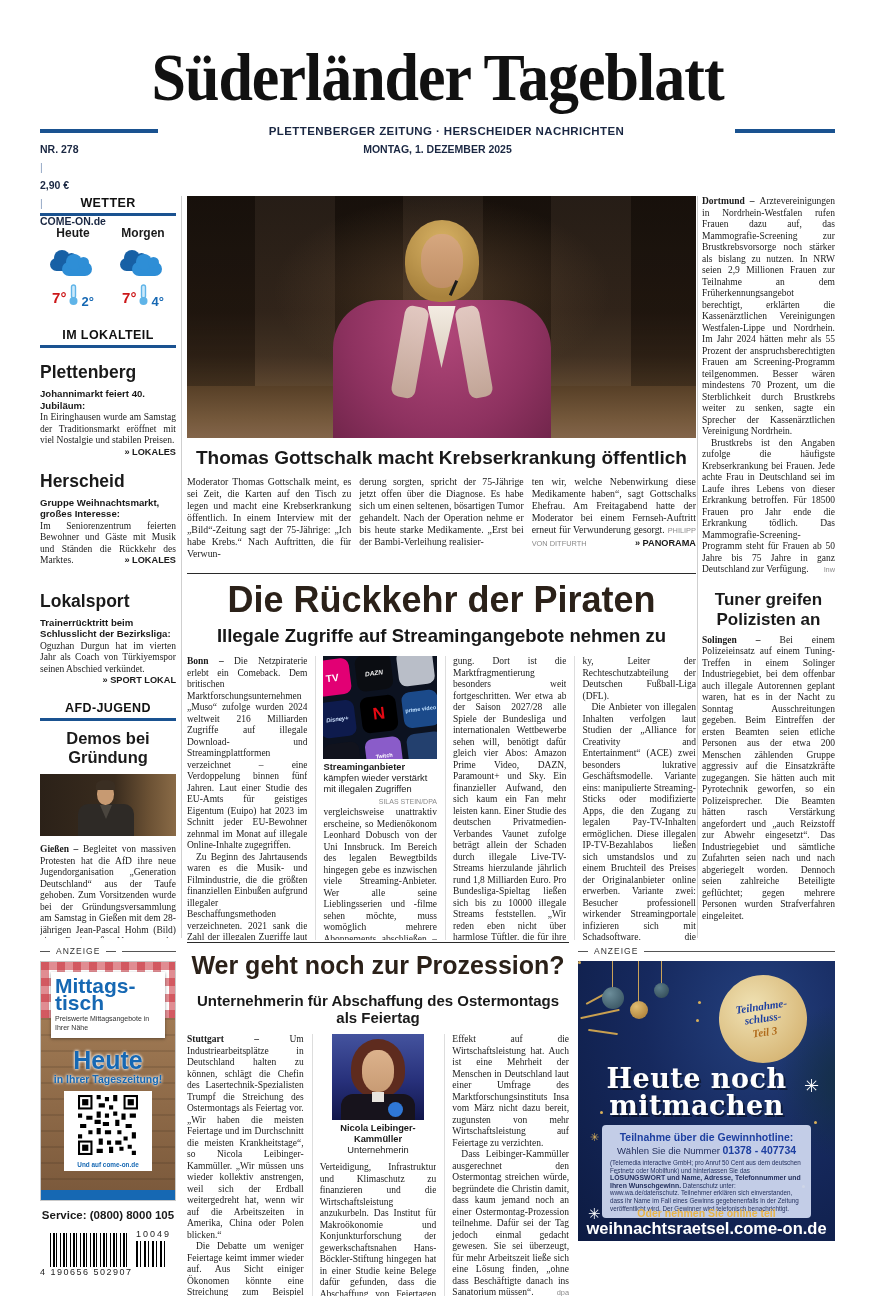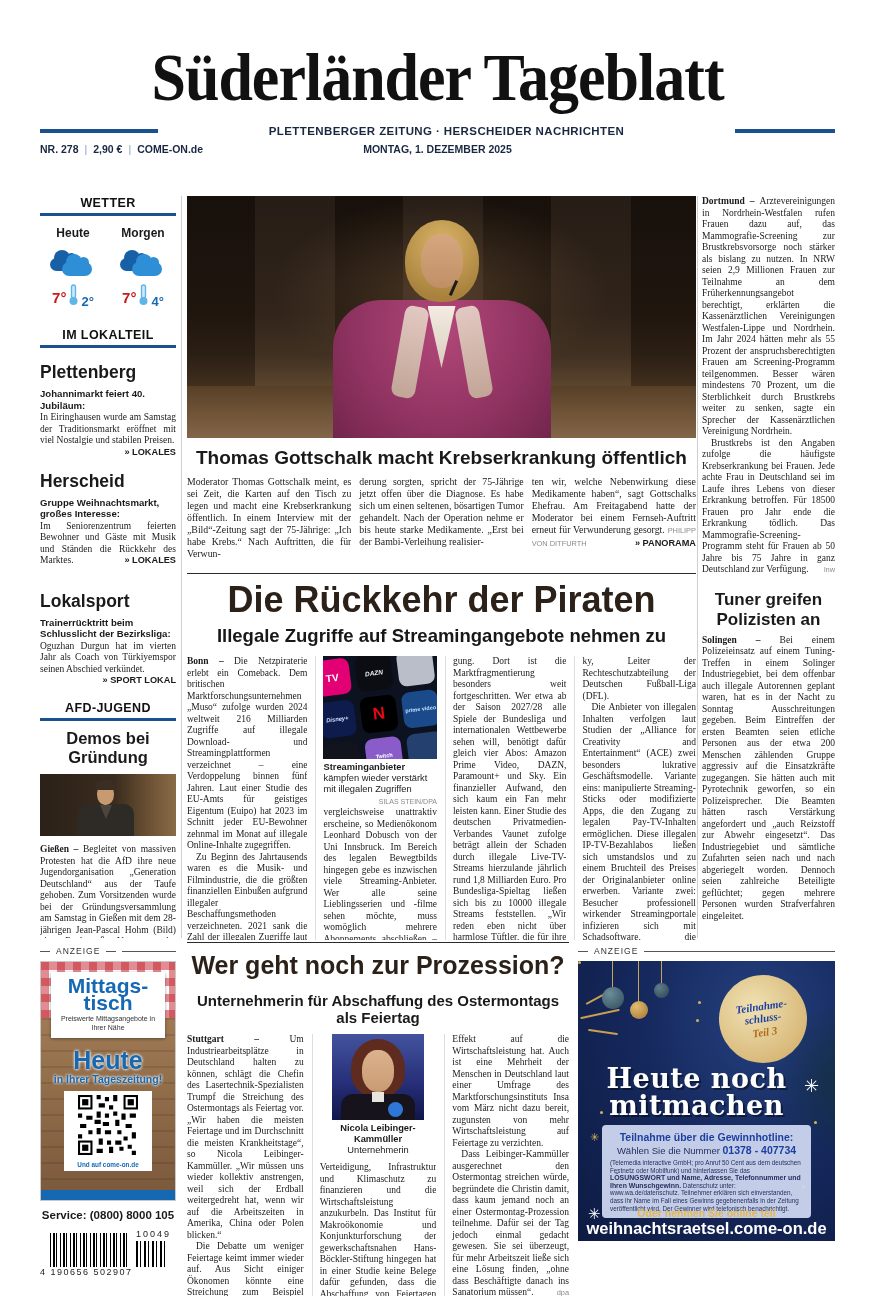--- a/index.html
+++ b/index.html
@@ -13,21 +13,21 @@
             transform:scaleY(1.08);transform-origin:top;}
   .mh-subrow{display:flex;align-items:center;margin-top:14px;gap:36px;}
   .mh-line{height:4px;background:#1a5290;}
   .mh-line.l{flex:0 0 118px;}
   .mh-line.r{flex:0 0 100px;}
   .mh-sp{flex:1;}
   .mh-sub{font-family:"Liberation Sans",sans-serif;font-weight:700;font-size:11.5px;
           letter-spacing:.4px;color:#1a2742;}
   .mh-inforow{position:relative;height:16px;margin-top:5px;font-family:"Liberation Sans",sans-serif;
               font-weight:700;font-size:10.5px;color:#1a2742;}
-  .mh-issue{position:absolute;left:0;top:1px;display:flex;gap:6px;align-items:flex-start;}
+  .mh-issue{position:absolute;left:0;top:1px;display:flex;gap:6px;align-items:flex-start;flex-direction:column;}
   .mh-pipe{color:#8aa0c0;font-weight:400;}
   .mh-date{position:absolute;left:50%;transform:translateX(-50%);top:1px;}
 
   
   .vline{position:absolute;width:1px;background:#cfcfcf;top:196px;height:742px;}
 
   
   .kicker{font-family:"Liberation Sans",sans-serif;font-weight:700;font-size:12.5px;
           text-align:center;letter-spacing:.4px;border-bottom:3px solid #1a5290;
           padding-bottom:3px;color:#111;}
@@ -126,21 +126,21 @@
   .ad-left{margin-top:5px;border:1px solid #c9c9c9;height:238px;position:relative;overflow:hidden;
     background-color:#fff;
     background-image:linear-gradient(90deg,rgba(199,46,56,.55) 0 8px,rgba(255,255,255,0) 8px 16px),
                      linear-gradient(rgba(199,46,56,.55) 0 8px,rgba(255,255,255,0) 8px 16px);
     background-size:16px 16px;}
   .wood{position:absolute;left:0;right:0;top:56px;bottom:10px;
     background:linear-gradient(180deg,#a07a54,#7c5a3c);}
   .wood::after{content:"";position:absolute;inset:0;
     background:repeating-linear-gradient(180deg,rgba(0,0,0,.10) 0 2px,transparent 2px 16px);}
   .mt-card{position:relative;width:106px;margin:10px auto 0;background:#fff;box-shadow:0 1px 3px rgba(0,0,0,.4);
-    padding:5px 4px 6px;text-align:center;}
+    padding:5px 4px 6px;}
   .mt-title{font-family:"Liberation Sans",sans-serif;font-weight:700;color:#1668b3;font-size:21px;line-height:17px;}
   .mt-sub{font-family:"Liberation Sans",sans-serif;font-size:7px;color:#333;margin-top:4px;line-height:8.5px;}
   .mt-heute{position:relative;text-align:center;margin-top:8px;}
   .mt-heute .big{font-family:"Liberation Sans",sans-serif;font-weight:700;color:#1668b3;font-size:25px;
     text-shadow:0 0 3px #fff,0 0 3px #fff;}
   .mt-heute .small{font-family:"Liberation Sans",sans-serif;font-weight:700;color:#1668b3;font-size:10.5px;
     text-shadow:0 0 3px #fff,0 0 3px #fff;margin-top:-2px;}
   .qr-card{position:relative;width:80px;margin:6px auto 0;background:#fff;padding:4px 4px 3px;text-align:center;}
   .qr-cap{font-family:"Liberation Sans",sans-serif;font-weight:700;color:#1668b3;font-size:6.4px;margin-top:2px;}
   .blue-strip{position:absolute;left:0;right:0;bottom:0;height:10px;background:#1668b3;}

